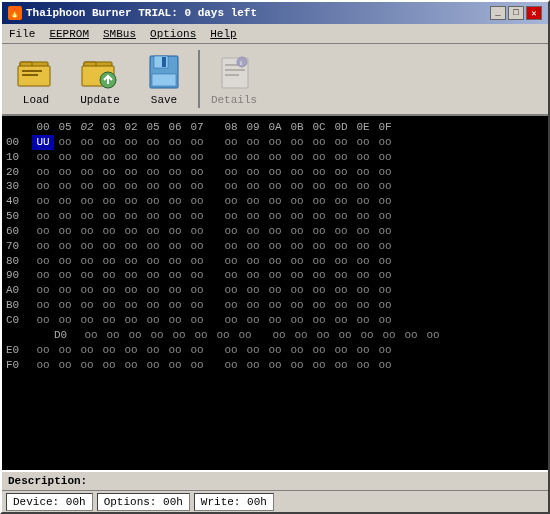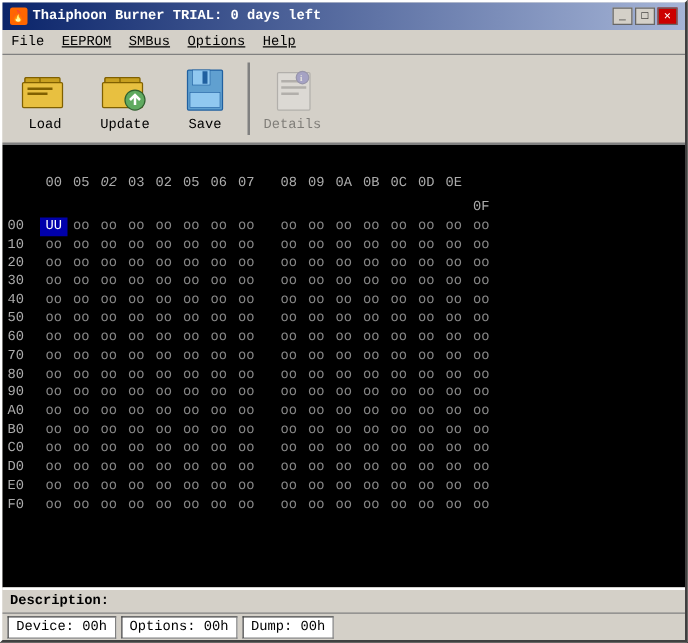--- a/index.html
+++ b/index.html
@@ -301,21 +301,21 @@
           <span class="hex-cell" style="color: rgb(170, 170, 170); display: inline-block;">06</span>
           <span class="hex-cell" style="color: rgb(170, 170, 170); display: inline-block;">07</span>
           <span class="hex-spacer-row" style="display: inline-block;"></span>
           <span class="hex-cell" style="color: rgb(170, 170, 170); display: inline-block;">08</span>
           <span class="hex-cell" style="color: rgb(170, 170, 170); display: inline-block;">09</span>
           <span class="hex-cell" style="color: rgb(170, 170, 170); display: inline-block;">0A</span>
           <span class="hex-cell" style="color: rgb(170, 170, 170); display: inline-block;">0B</span>
           <span class="hex-cell" style="color: rgb(170, 170, 170); display: inline-block;">0C</span>
           <span class="hex-cell" style="color: rgb(170, 170, 170); display: inline-block;">0D</span>
           <span class="hex-cell" style="color: rgb(170, 170, 170); display: inline-block;">0E</span>
-          <span class="hex-cell" style="color: rgb(170, 170, 170); display: inline-block; margin-top: 39px;">0F</span>
+          <span class="hex-cell" style="color: rgb(170, 170, 170); display: inline-block;">0F</span>
         </div>
         <div class="hex-row">
           <span class="hex-row-addr" style="display: inline-block;">00</span>
           <span class="hex-byte highlight" style="display: inline-block;">UU</span>
           <span class="hex-byte" style="display: inline-block;">oo</span>
           <span class="hex-byte" style="display: inline-block;">oo</span>
           <span class="hex-byte" style="display: inline-block;">oo</span>
           <span class="hex-byte" style="display: inline-block;">oo</span>
           <span class="hex-byte" style="display: inline-block;">oo</span>
           <span class="hex-byte" style="display: inline-block;">oo</span>
@@ -564,21 +564,21 @@
           <span class="hex-byte" style="display: inline-block;">oo</span>
           <span class="hex-byte" style="display: inline-block;">oo</span>
           <span class="hex-byte" style="display: inline-block;">oo</span>
           <span class="hex-byte" style="display: inline-block;">oo</span>
           <span class="hex-byte" style="display: inline-block;">oo</span>
           <span class="hex-byte" style="display: inline-block;">oo</span>
           <span class="hex-byte" style="display: inline-block;">oo</span>
           <span class="hex-byte" style="display: inline-block;">oo</span>
         </div>
         <div class="hex-row">
-          <span class="hex-row-addr" style="display: inline-block;">D0</span>
+          <span class="hex-row-addr" style="display: inline-block; margin-left: 48px;">D0</span>
           <span class="hex-byte" style="display: inline-block;">oo</span>
           <span class="hex-byte" style="display: inline-block;">oo</span>
           <span class="hex-byte" style="display: inline-block;">oo</span>
           <span class="hex-byte" style="display: inline-block;">oo</span>
           <span class="hex-byte" style="display: inline-block;">oo</span>
           <span class="hex-byte" style="display: inline-block;">oo</span>
           <span class="hex-byte" style="display: inline-block;">oo</span>
           <span class="hex-byte" style="display: inline-block;">oo</span>
           <span class="hex-spacer-row" style="display: inline-block;"></span>
           <span class="hex-byte" style="display: inline-block;">oo</span>
@@ -633,16 +633,16 @@
       </div>
   </div>
 
   <div class="desc-bar">
     <span>Description:</span>
   </div>
 
   <div class="status-bar">
     <div class="status-field">Device: 00h</div>
     <div class="status-field">Options: 00h</div>
-    <div class="status-field">Dump: 00h</div>
+    <div class="status-field">Write: 00h</div>
   </div>
 
 </div>
 
 </body></html>

